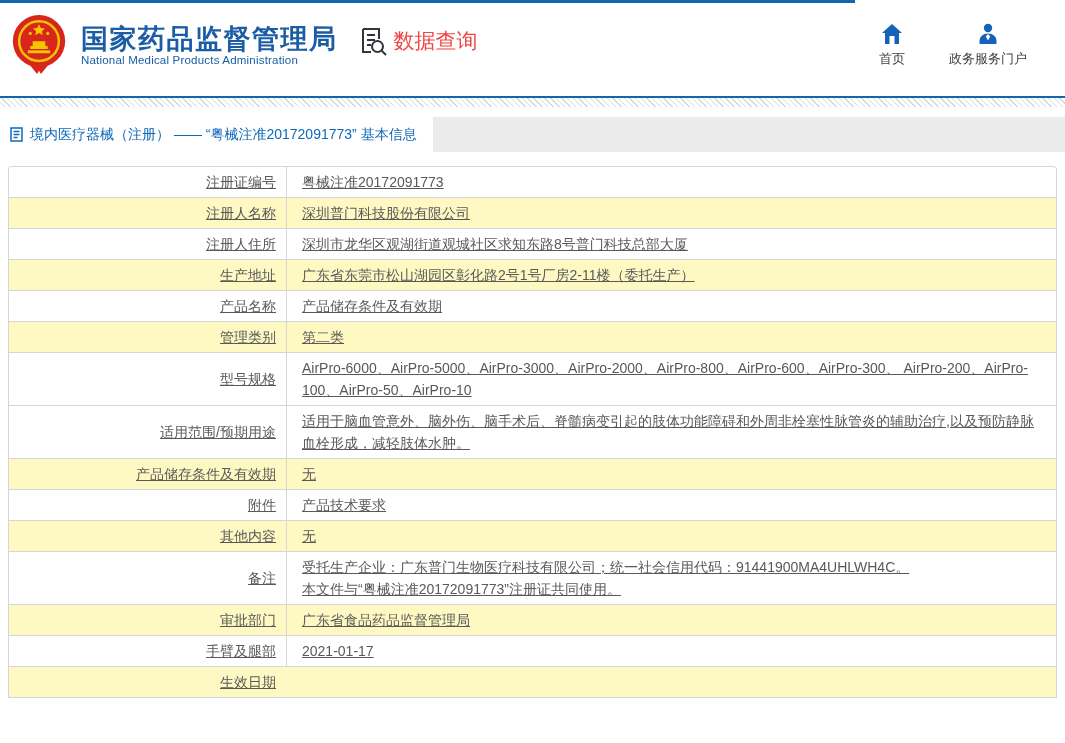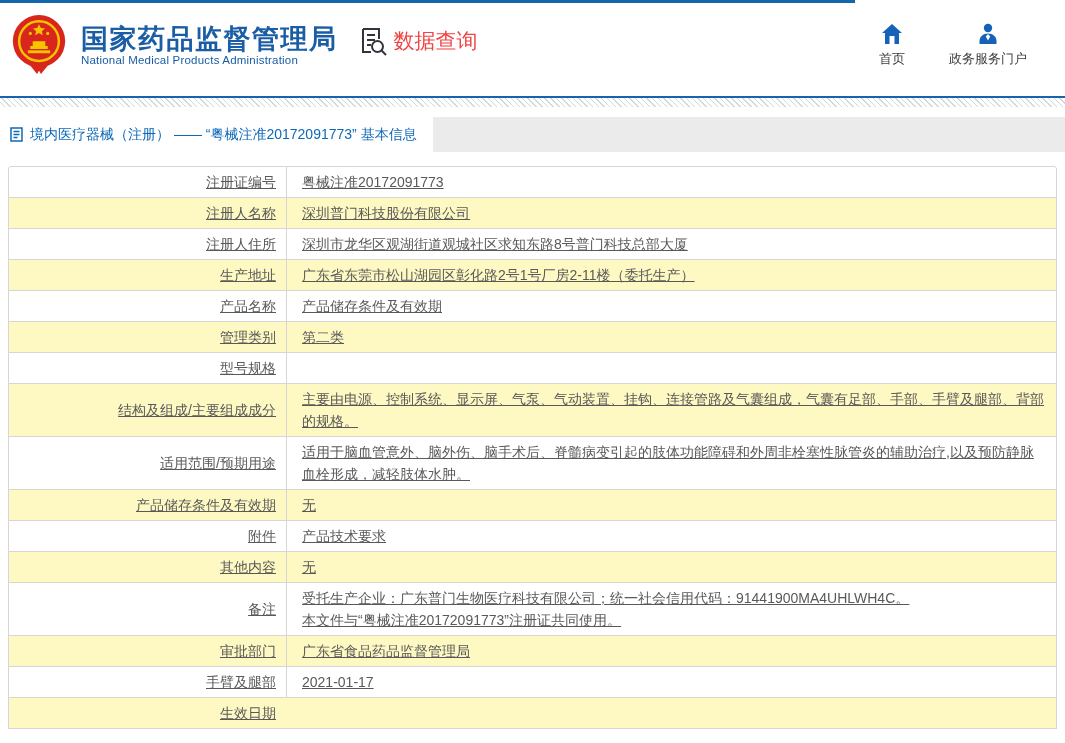--- a/index.html
+++ b/index.html
@@ -138,24 +138,21 @@
     <div class="row">
       <div class="cell label">产品名称</div>
       <div class="cell value">产品储存条件及有效期</div>
     </div>
     <div class="row alt">
       <div class="cell label">管理类别</div>
       <div class="cell value">第二类</div>
     </div>
     <div class="row">
       <div class="cell label">型号规格</div>
-    </div>
-    <div class="row alt">
-      <div class="cell label">结构及组成/主要组成成分</div>
-      <div class="cell value">主要由电源、控制系统、显示屏、气泵、气动装置、挂钩、连接管路及气囊组成，气囊有足部、手部、手臂及腿部、背部的规格。</div>
+      <div class="cell value">AirPro-6000、AirPro-5000、AirPro-3000、AirPro-2000、AirPro-800、AirPro-600、AirPro-300、 AirPro-200、AirPro-100、AirPro-50、AirPro-10</div>
     </div>
     <div class="row">
       <div class="cell label">适用范围/预期用途</div>
       <div class="cell value">适用于脑血管意外、脑外伤、脑手术后、脊髓病变引起的肢体功能障碍和外周非栓塞性脉管炎的辅助治疗,以及预防静脉血栓形成，减轻肢体水肿。</div>
     </div>
     <div class="row alt">
       <div class="cell label">产品储存条件及有效期</div>
       <div class="cell value">无</div>
     </div>
     <div class="row">

